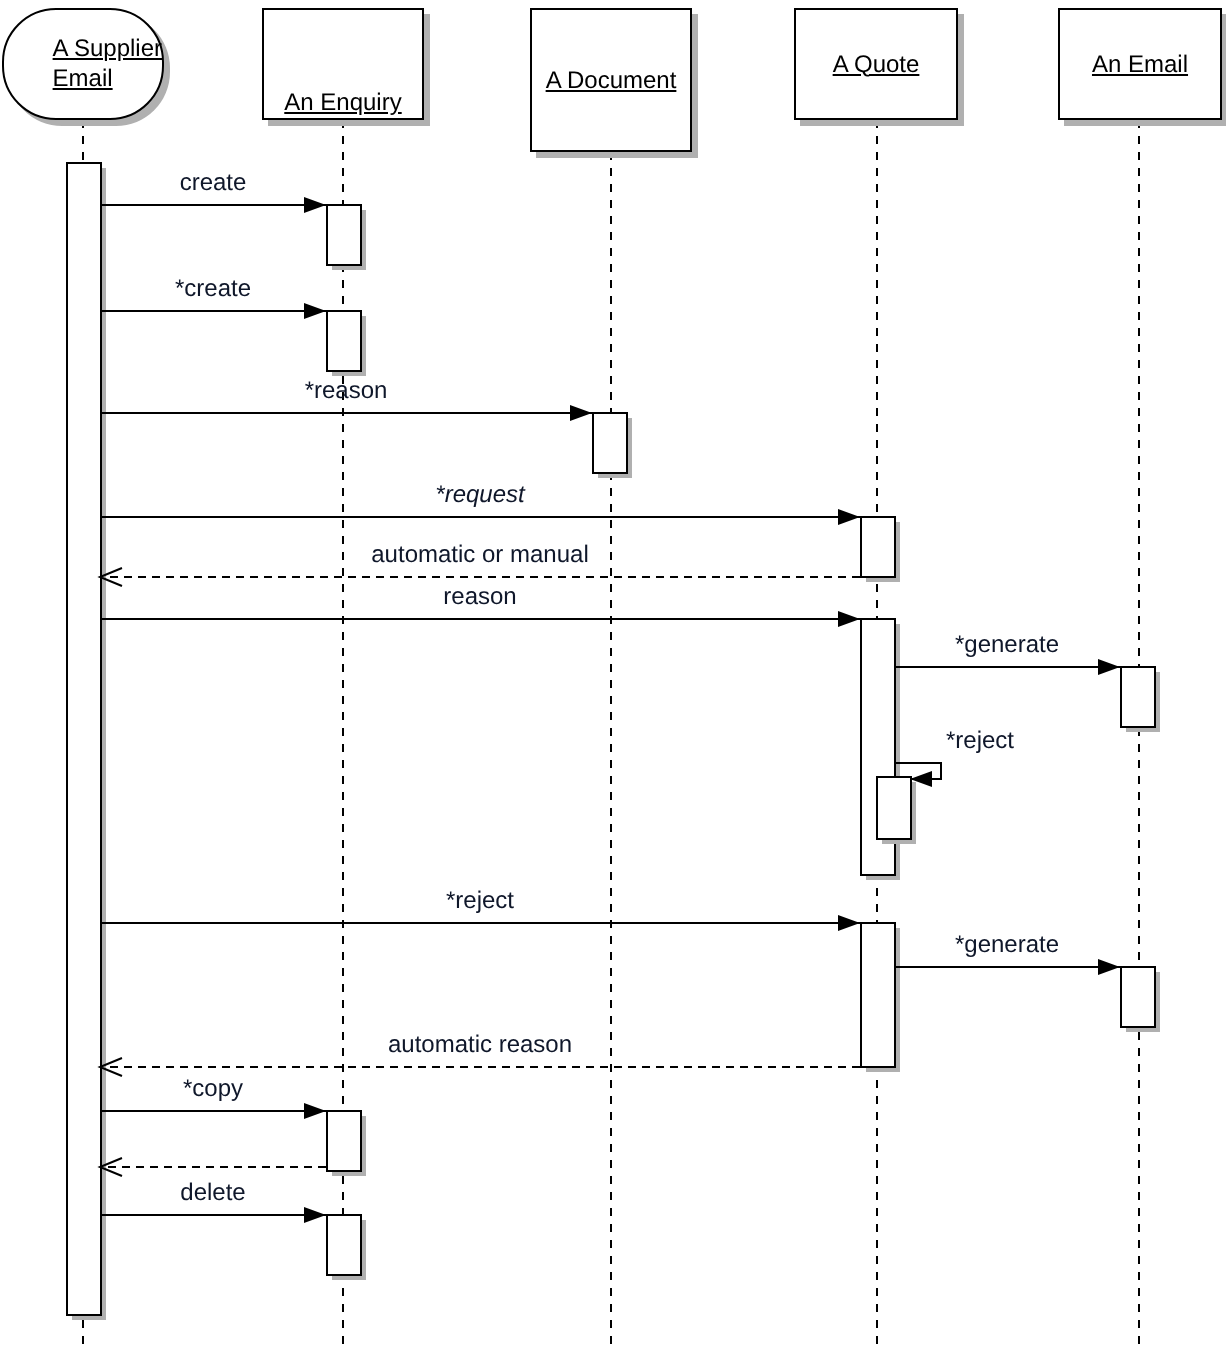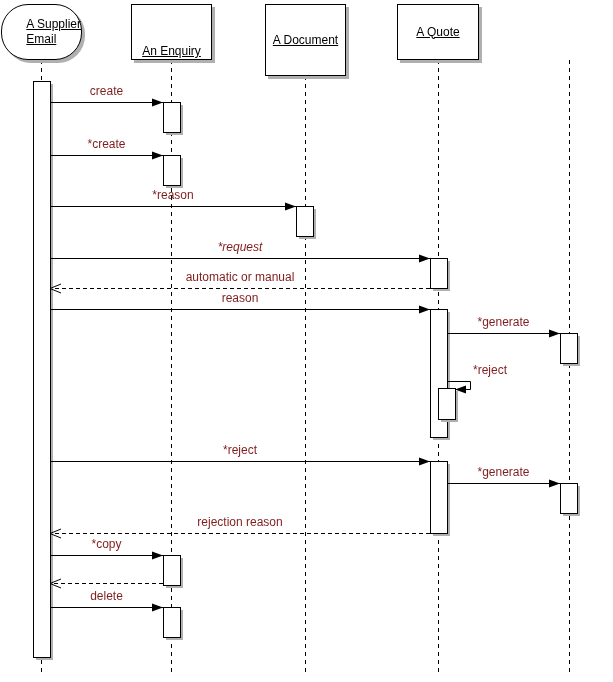--- a/index.html
+++ b/index.html
@@ -30,21 +30,21 @@
     line-height:15px;
     white-space:nowrap;
   }
   .msg-label{
     position:absolute;
     transform:translateX(-50%);
     font-size:12px;
     line-height:13px;
     height:13px;
     white-space:nowrap;
-    color:#7f1d1d;
+    color:#0f172a;
   }
 </style>
 </head>
 <body>
 
 <div id="canvas">
   <svg id="svg" width="613" height="682" viewBox="0 0 613 682">
       <line x1="41.5" y1="60" x2="41.5" y2="674" stroke="#000000" stroke-width="1" stroke-dasharray="4 4"></line>
       <line x1="171.5" y1="60" x2="171.5" y2="674" stroke="#000000" stroke-width="1" stroke-dasharray="4 4"></line>
       <line x1="305.5" y1="60" x2="305.5" y2="674" stroke="#000000" stroke-width="1" stroke-dasharray="4 4"></line>
@@ -106,21 +106,21 @@
 <div class="msg-label" style="left: 106.5px; top: 85px;">create</div>
     <div class="msg-label" style="left: 106.5px; top: 138px;">*create</div>
     <div class="msg-label" style="left: 173px; top: 189px;">*reason</div>
     <div class="msg-label" style="left: 240px; top: 241px; font-style: italic;">*request</div>
     <div class="msg-label" style="left: 240px; top: 271px;">automatic or manual</div>
     <div class="msg-label" style="left: 240px; top: 292px;">reason</div>
     <div class="msg-label" style="left: 503.5px; top: 316px;">*generate</div>
     <div class="msg-label" style="left: 490px; top: 364px;">*reject</div>
     <div class="msg-label" style="left: 240px; top: 444px;">*reject</div>
     <div class="msg-label" style="left: 503.5px; top: 466px;">*generate</div>
-    <div class="msg-label" style="left: 240px; top: 516px;">rejection reason</div>
+    <div class="msg-label" style="left: 240px; top: 516px;">automatic reason</div>
     <div class="msg-label" style="left: 106.5px; top: 538px;">*copy</div>
     <div class="msg-label" style="left: 106.5px; top: 590px;">delete</div>
     <div class="actor-box left" style="left: 1px; top: 4px; width: 81px; height: 56px;">
       <div class="actor-label">
         <span>A Supplier</span>
         <span>Email</span>
       </div>
     </div>
     <div class="actor-box" style="left: 131px; top: 4px; width: 81px; height: 56px; align-items: flex-end;">
       <div class="actor-label">
@@ -130,13 +130,18 @@
     <div class="actor-box" style="left: 265px; top: 4px; width: 81px; height: 72px;">
       <div class="actor-label">
         <span>A Document</span>
       </div>
     </div>
     <div class="actor-box" style="left: 397px; top: 4px; width: 82px; height: 56px;">
       <div class="actor-label">
         <span>A Quote</span>
       </div>
     </div>
+    <div class="actor-box" style="left: 529px; top: 4px; width: 82px; height: 56px;">
+      <div class="actor-label">
+        <span>An Email</span>
+      </div>
+    </div>
   </div>
 
 </body></html>

